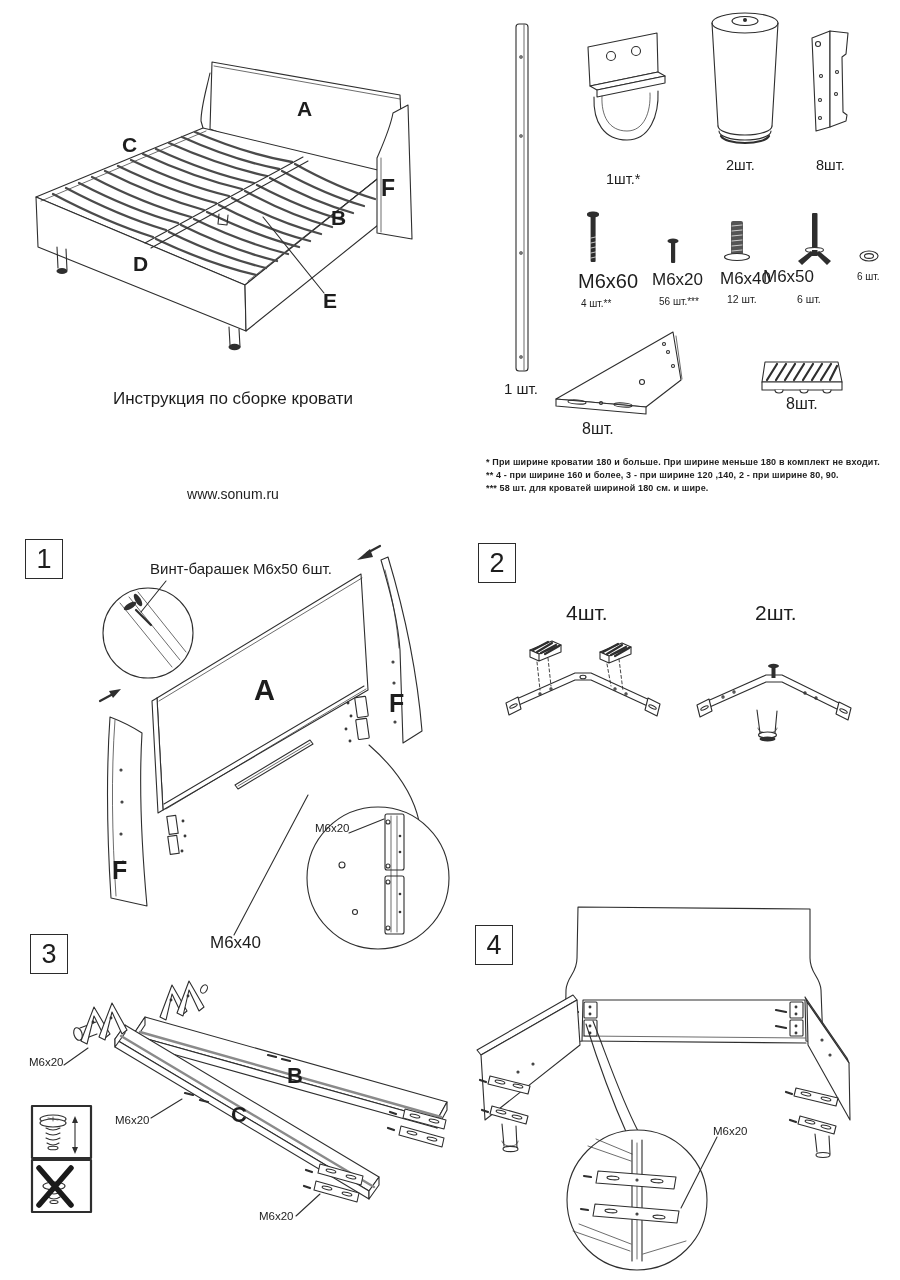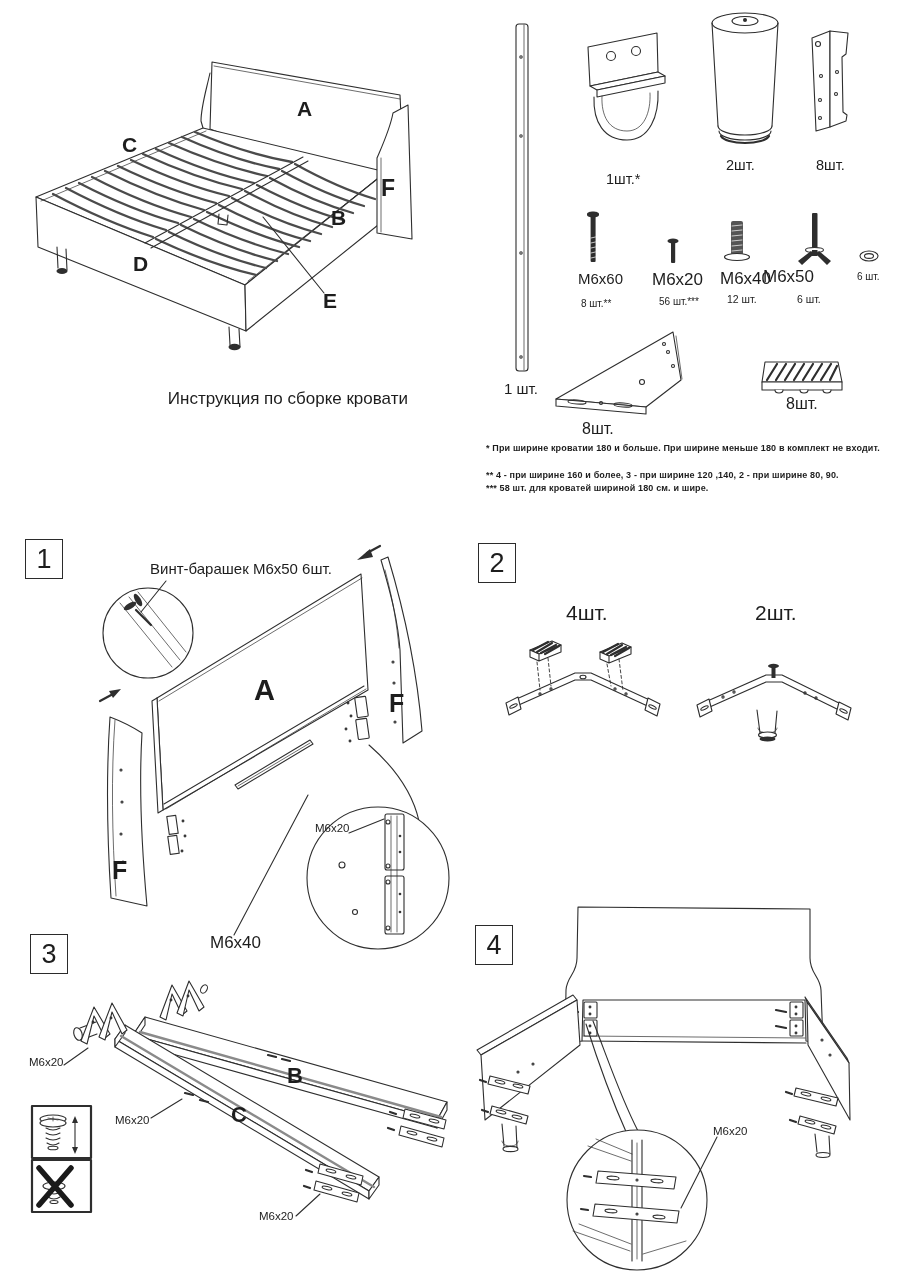--- a/index.html
+++ b/index.html
@@ -1,19 +1,19 @@
 <!DOCTYPE html>
 <html><head>
 <meta charset="utf-8">
 <style>
   html,body{margin:0;padding:0;background:#fff;}
   .page{position:relative;width:900px;height:1280px;background:#fff;overflow:hidden;
         font-family:"Liberation Sans",sans-serif;color:#1d1d1d;}
   .lbl{position:absolute;white-space:nowrap;color:#1d1d1d;}
-  .ctr{text-align:right;}
+  .ctr{text-align:center;}
   .art{position:absolute;}
   .art g.main{stroke:#2e2e2e;stroke-width:1.1;fill:none;stroke-linecap:round;stroke-linejoin:round;}
   .art .w{fill:#ffffff;}
   .art .df{fill:#2e2e2e;stroke:none;}
   .art .gf{fill:#555;stroke:none;}
   .art .tn{stroke-width:0.7;}
   .art .tk{stroke-width:2.2;}
   .art .xk{stroke-width:5.5;stroke:#1a1a1a;}
   .art .dash{stroke-dasharray:3 2.5;stroke-width:0.9;}
   .art .slat{stroke:#4b4b4b;stroke-width:2.3;fill:none;}
@@ -83,20 +83,21 @@
     </g>
   </svg>
   <div class="lbl" style="left:297px;top:97px;font-size:21px;font-weight:700">A</div>
   <div class="lbl" style="left:122px;top:133px;font-size:21px;font-weight:700">C</div>
   <div class="lbl" style="left:381px;top:175px;font-size:23px;font-weight:600">F</div>
   <div class="lbl" style="left:331px;top:206px;font-size:21px;font-weight:700">B</div>
   <div class="lbl" style="left:133px;top:252px;font-size:21px;font-weight:700">D</div>
   <div class="lbl" style="left:323px;top:289px;font-size:21px;font-weight:700">E</div>
 
   <div class="lbl ctr" style="left:58px;top:389px;width:350px;font-size:17px">Инструкция по сборке кровати</div>
+  <div class="lbl ctr" style="left:58px;top:486px;width:350px;font-size:14px">www.sonum.ru</div>
 
   <svg class="art" style="left:480px;top:0" width="420" height="450" viewBox="0 0 420 450">
     <g class="main">
 
       <path class="w" d="M36,27 Q36,24 39,24 L45,24 Q48,24 48,27 L48,368 Q48,371 45,371 L39,371 Q36,371 36,368 Z"></path>
       <path class="tn" d="M44,25 L44,370"></path>
       <circle cx="41" cy="57" r="1.2"></circle>
         <circle cx="41" cy="136" r="1.2"></circle>
         <circle cx="41" cy="253" r="1.2"></circle>
         <circle cx="41" cy="357" r="1.2"></circle>
@@ -169,33 +170,33 @@
           <path d="M350,380 L357,366"></path>
       </g>
       <path class="w" d="M282,382 L362,382 L362,390 L282,390 Z"></path>
       <path class="w" d="M295,390 a4,3 0 0 0 8,0 M320,390 a4,3 0 0 0 8,0 M343,390 a4,3 0 0 0 8,0"></path>
     </g>
   </svg>
   <div class="lbl" style="left:504px;top:380px;font-size:15px">1 шт.</div>
   <div class="lbl" style="left:606px;top:171px;font-size:14.5px">1шт.*</div>
   <div class="lbl" style="left:726px;top:157px;font-size:14.5px">2шт.</div>
   <div class="lbl" style="left:816px;top:157px;font-size:14.5px">8шт.</div>
-  <div class="lbl" style="left:578px;top:270px;font-size:15px">М6х60</div>
+  <div class="lbl" style="left:578px;top:270px;font-size:20px">М6х60</div>
   <div class="lbl" style="left:652px;top:270px;font-size:17px">М6х20</div>
   <div class="lbl" style="left:720px;top:269px;font-size:17px">М6х40</div>
   <div class="lbl" style="left:763px;top:267px;font-size:17px">М6х50</div>
   <div class="lbl" style="left:857px;top:271px;font-size:10px">6 шт.</div>
-  <div class="lbl" style="left:581px;top:298px;font-size:10px">8 шт.**</div>
+  <div class="lbl" style="left:581px;top:298px;font-size:10px">4 шт.**</div>
   <div class="lbl" style="left:659px;top:296px;font-size:10px">56 шт.***</div>
   <div class="lbl" style="left:727px;top:293px;font-size:10.5px">12 шт.</div>
   <div class="lbl" style="left:797px;top:293px;font-size:10.5px">6 шт.</div>
   <div class="lbl" style="left:582px;top:420px;font-size:16px">8шт.</div>
   <div class="lbl" style="left:786px;top:395px;font-size:16px">8шт.</div>
 
-  <div class="fnote" style="top:443px">* При ширине кроватии 180 и больше. При ширине меньше 180 в комплект не входит.</div>
+  <div class="fnote" style="top:457px">* При ширине кроватии 180 и больше. При ширине меньше 180 в комплект не входит.</div>
   <div class="fnote" style="top:470px">** 4 - при ширине 160 и более, 3 - при ширине 120 ,140, 2 - при ширине 80, 90.</div>
   <div class="fnote" style="top:483px">*** 58 шт. для кроватей шириной 180 см. и шире.</div>
 
   <div class="stepbox" style="left:25px;top:539px">
       <span>1</span>
     </div>
   <svg class="art" style="left:20px;top:540px" width="440" height="420" viewBox="0 0 440 420">
     <g class="main">
 
       <path class="tk" d="M360,6 L347,13"></path>

